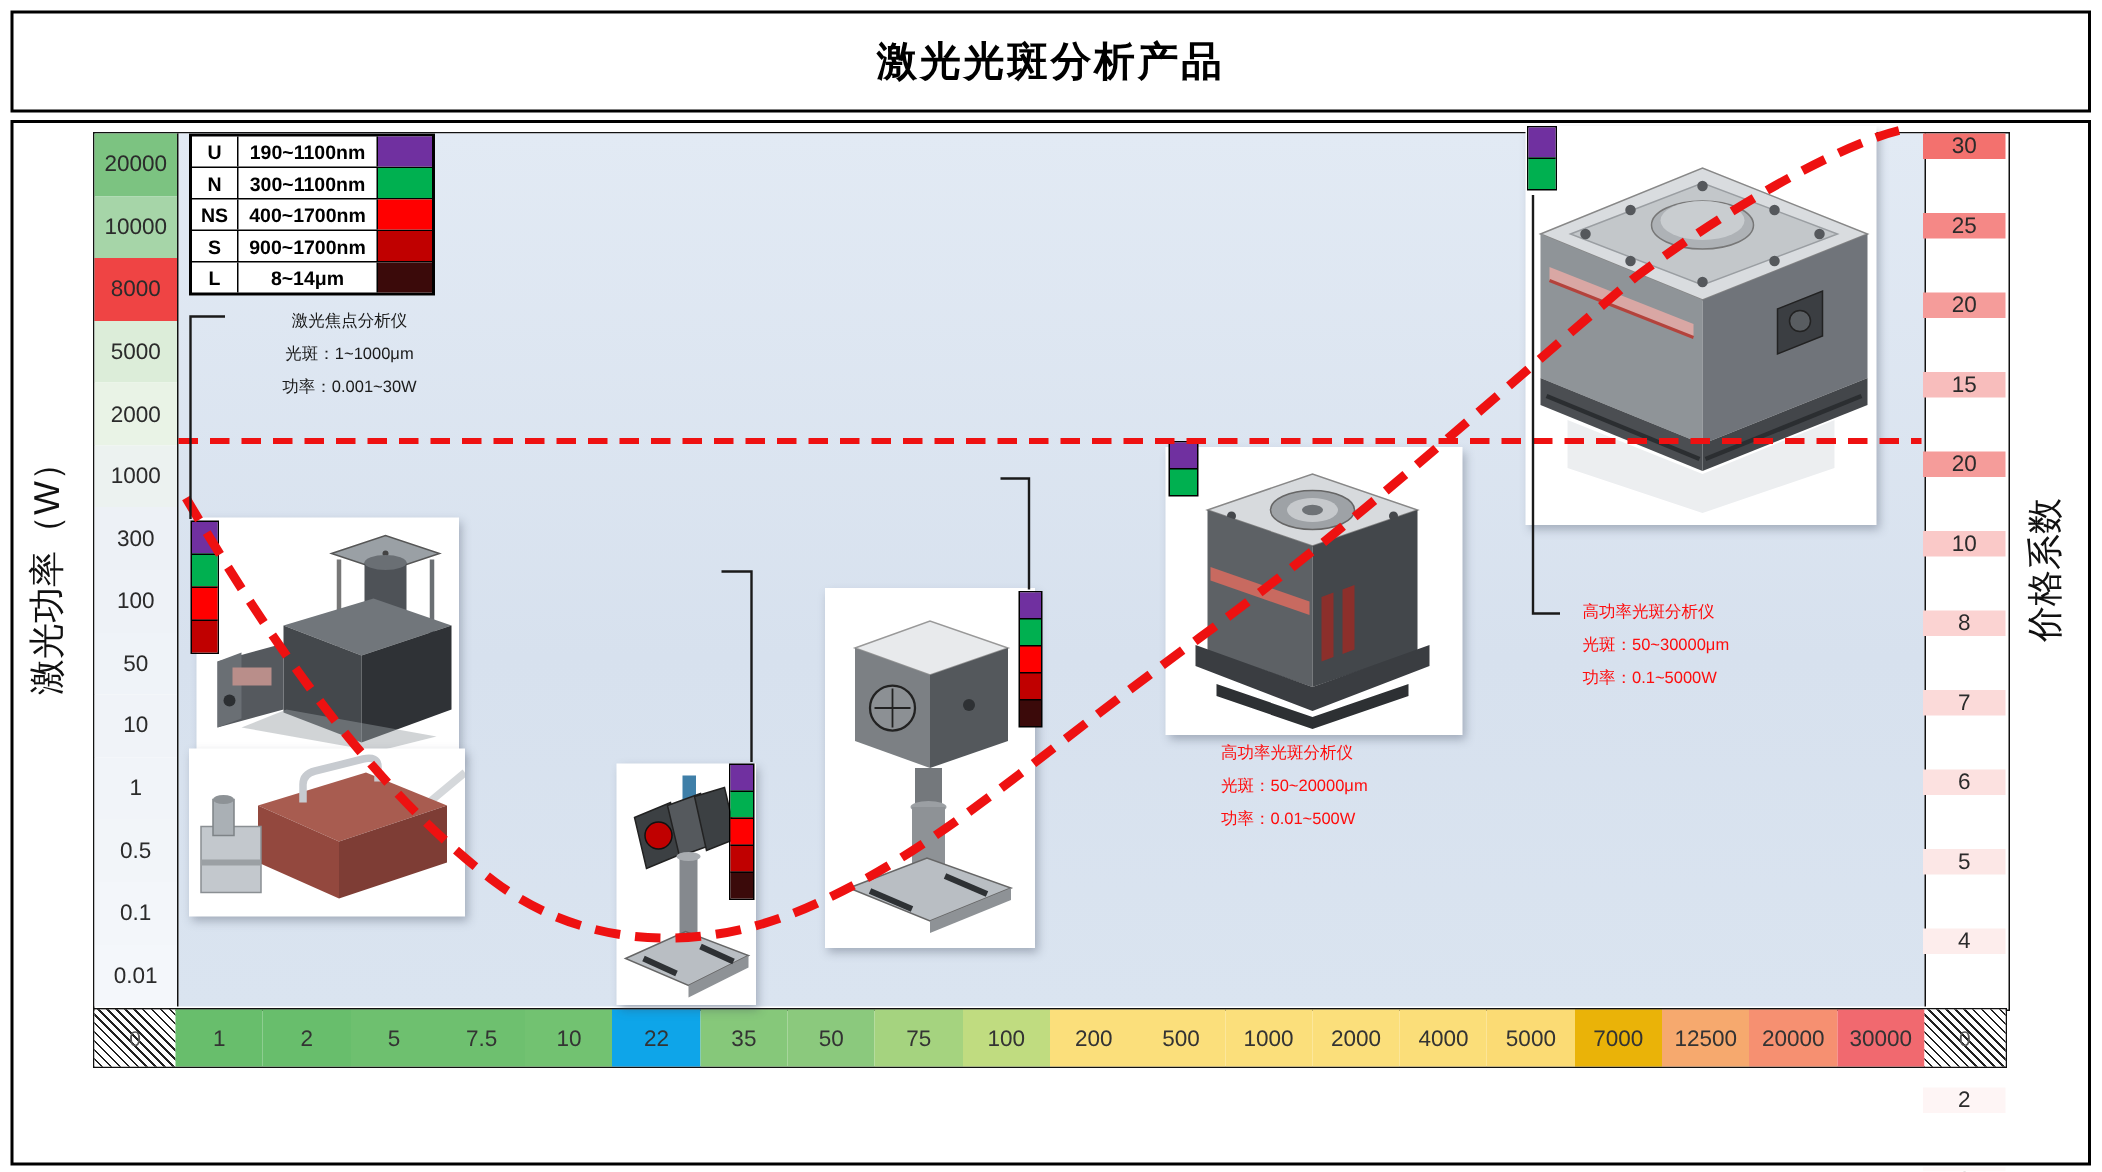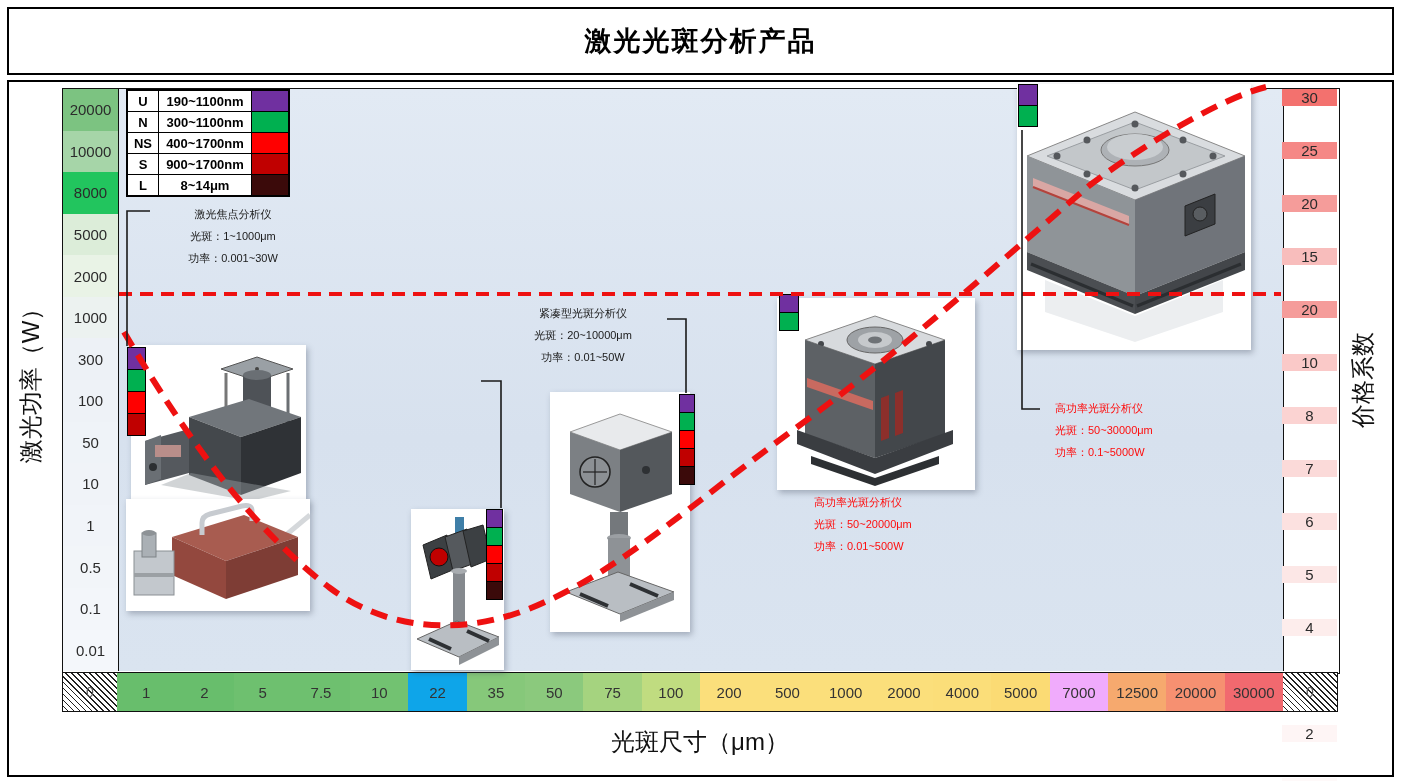--- a/index.html
+++ b/index.html
@@ -58,28 +58,27 @@
 <div id="stage">
 
   <div class="abs" id="title-box">
     <span class="t">激光光斑分析产品</span>
   </div>
 
   <div class="abs" id="chart-box"></div>
 
   <div class="abs vlabel" style="left:31px;top:380px;">激光功率（W）</div>
   <div class="abs vlabel" style="left:1363px;top:380px;">价格系数</div>
-  <div class="abs" id="bottom-label">光斑尺寸（μm）</div>
 
   <div class="abs" id="axes-wrap"></div>
   <div class="abs" id="plot-area"></div>
   <div class="abs" id="power-strip">
       <div class="axis-cell" style="background: rgb(124, 195, 129);">20000</div>
       <div class="axis-cell" style="background: rgb(166, 213, 168);">10000</div>
-      <div class="axis-cell" style="background: #22c55e;">8000</div>
+      <div class="axis-cell" style="background: #ef4444;">8000</div>
       <div class="axis-cell" style="background: rgb(220, 237, 217);">5000</div>
       <div class="axis-cell" style="background: rgb(233, 243, 230);">2000</div>
       <div class="axis-cell" style="background: rgb(236, 242, 240);">1000</div>
       <div class="axis-cell" style="background: rgb(237, 241, 246);">300</div>
       <div class="axis-cell" style="background: rgb(238, 242, 247);">100</div>
       <div class="axis-cell" style="background: rgb(239, 243, 248);">50</div>
       <div class="axis-cell" style="background: rgb(240, 243, 248);">10</div>
       <div class="axis-cell" style="background: rgb(241, 244, 249);">1</div>
       <div class="axis-cell" style="background: rgb(242, 245, 249);">0.5</div>
       <div class="axis-cell" style="background: rgb(243, 246, 250);">0.1</div>
@@ -146,21 +145,21 @@
       </div>
       <div class="size-cell" style="background: rgb(251, 223, 123);">
         <span>2000</span>
       </div>
       <div class="size-cell" style="background: rgb(251, 222, 121);">
         <span>4000</span>
       </div>
       <div class="size-cell" style="background: rgb(251, 219, 116);">
         <span>5000</span>
       </div>
-      <div class="size-cell" style="background: #f0abfc;">
+      <div class="size-cell" style="background: #eab308;">
         <span>7000</span>
       </div>
       <div class="size-cell" style="background: rgb(246, 169, 110);">
         <span>12500</span>
       </div>
       <div class="size-cell" style="background: rgb(246, 144, 113);">
         <span>20000</span>
       </div>
       <div class="size-cell" style="background: rgb(241, 105, 111);">
         <span>30000</span>
@@ -352,25 +351,20 @@
     <path d="M481,381 L501,381 L501,508" fill="none" stroke="#1a1a1a" stroke-width="1.6"></path>
     <path d="M667,319 L686,319 L686,393" fill="none" stroke="#1a1a1a" stroke-width="1.6"></path>
     <path d="M1022,130 L1022,409 L1040,409" fill="none" stroke="#1a1a1a" stroke-width="1.6"></path>
   </svg>
 
   <div class="abs anno" style="left:148px;top:203px;width:170px;">
     <div class="nm">激光焦点分析仪</div>
     <div>光斑：1~1000μm</div>
     <div>功率：0.001~30W</div>
   </div>
-  <div class="abs anno" style="left:498px;top:302px;width:170px;">
-    <div class="nm">紧凑型光斑分析仪</div>
-    <div>光斑：20~10000μm</div>
-    <div>功率：0.01~50W</div>
-  </div>
   <div class="abs anno red" style="left:814px;top:491px;width:190px;">
     <div class="nm">高功率光斑分析仪</div>
     <div>光斑：50~20000μm</div>
     <div>功率：0.01~500W</div>
   </div>
   <div class="abs anno red" style="left:1055px;top:397px;width:190px;">
     <div class="nm">高功率光斑分析仪</div>
     <div>光斑：50~30000μm</div>
     <div>功率：0.1~5000W</div>
   </div>

